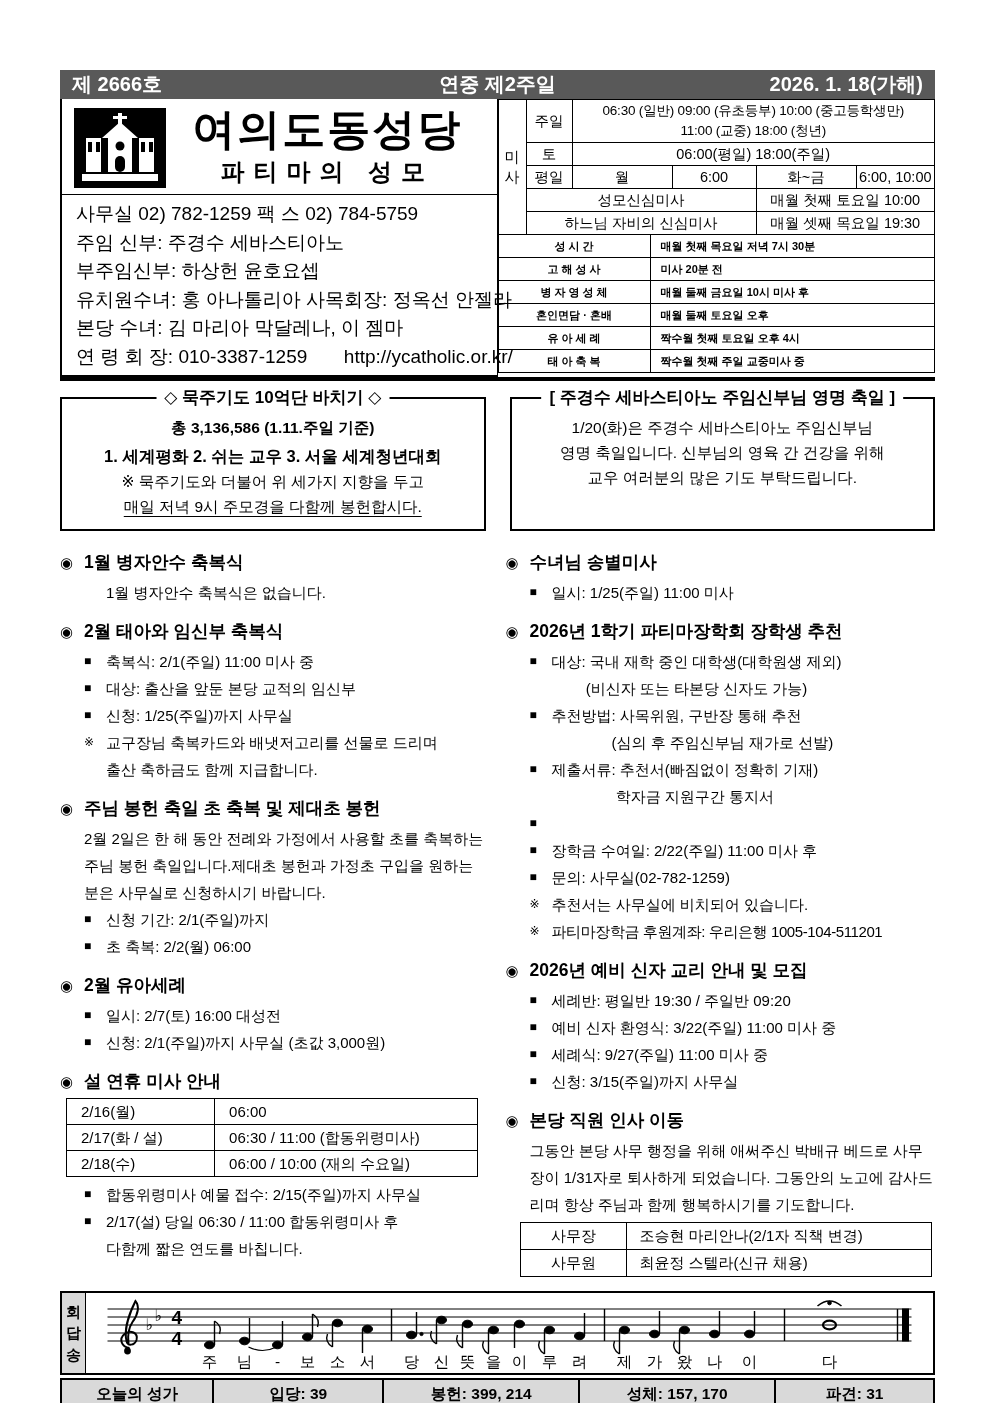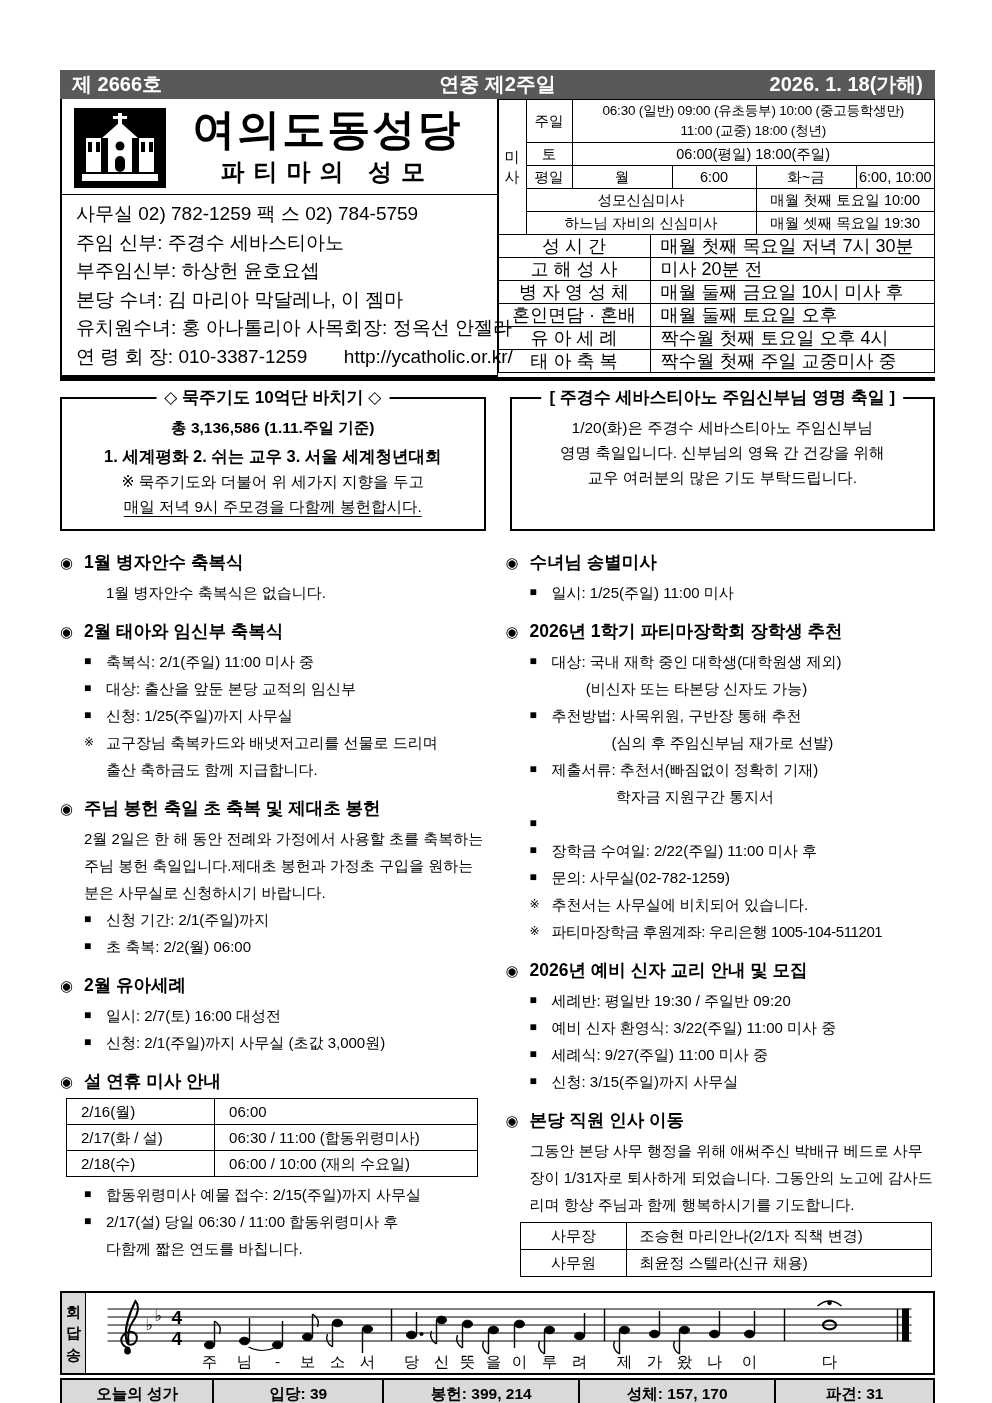--- a/index.html
+++ b/index.html
@@ -22,21 +22,21 @@
   .contacts { padding:5px 4px 4px 14px; font-size:19px; }
   .contacts .cl { line-height:28.5px; white-space:nowrap; }
   .h-right { width:50%; }
   table.sched { border-collapse:collapse; width:100%; table-layout:fixed; font-size:14.5px; }
   table.sched td { border:1.5px solid #000; text-align:center; line-height:20px; padding:1px 2px; overflow:hidden; }
   table.sched tr { height:23px; }
   tr.tall { height:46px; }
   td.vlabel { width:28px; word-break:break-all; line-height:3.6; font-size:15px; }
   td.pre { white-space:pre-line; text-align:left; padding-left:5px; font-size:13.5px; letter-spacing:-0.2px; }
   td.lft { text-align:left; padding-left:8px; }
-  table.sched2 { border-collapse:collapse; width:100%; table-layout:fixed; font-size:18px; margin-top:-1px; }
+  table.sched2 { border-collapse:collapse; width:100%; table-layout:fixed; font-size:11px; margin-top:-1px;font-weight:bold; }
   table.sched2 td { border:1.5px solid #000; line-height:20px; padding:1px 4px; }
   table.sched2 tr { height:22.8px; }
   table.sched2 td.lab { width:152px; text-align:center; }
   table.sched2 td.val { padding-left:10px; }
 
   
   .boxrow { display:flex; gap:24px; margin-top:16px; }
   .fbox { flex:1; border:2px solid #000; position:relative; padding:16px 6px 10px; text-align:center; font-size:15.5px; }
   .fbox .legend { position:absolute; top:-13px; left:50%; transform:translateX(-50%); background:#fff;
                   padding:0 8px; font-size:17px; font-weight:bold; white-space:nowrap; }
@@ -103,22 +103,22 @@
         </svg>
         <div class="mast-txt">
           <div class="church-name">여의도동성당</div>
           <div class="church-sub">파티마의 성모</div>
         </div>
       </div>
       <div class="contacts">
         <div class="cl">사무실  02) 782-1259       팩 스 02) 784-5759</div>
         <div class="cl">주임 신부: 주경수 세바스티아노</div>
         <div class="cl">부주임신부: 하상헌 윤호요셉</div>
+        <div class="cl">유치원수녀: 홍 아나톨리아   사목회장: 정옥선 안젤라</div>
         <div class="cl">본당 수녀: 김 마리아 막달레나, 이 젬마</div>
-        <div class="cl">유치원수녀: 홍 아나톨리아   사목회장: 정옥선 안젤라</div>
         <div class="cl">
           <span>연 령 회 장: 010-3387-1259</span>
           <span style="display:inline-block;width:26px;"></span>
           <span>http://ycatholic.or.kr/</span>
         </div>
       </div>
     </div>
 
     <div class="h-right">
       <table class="sched">

